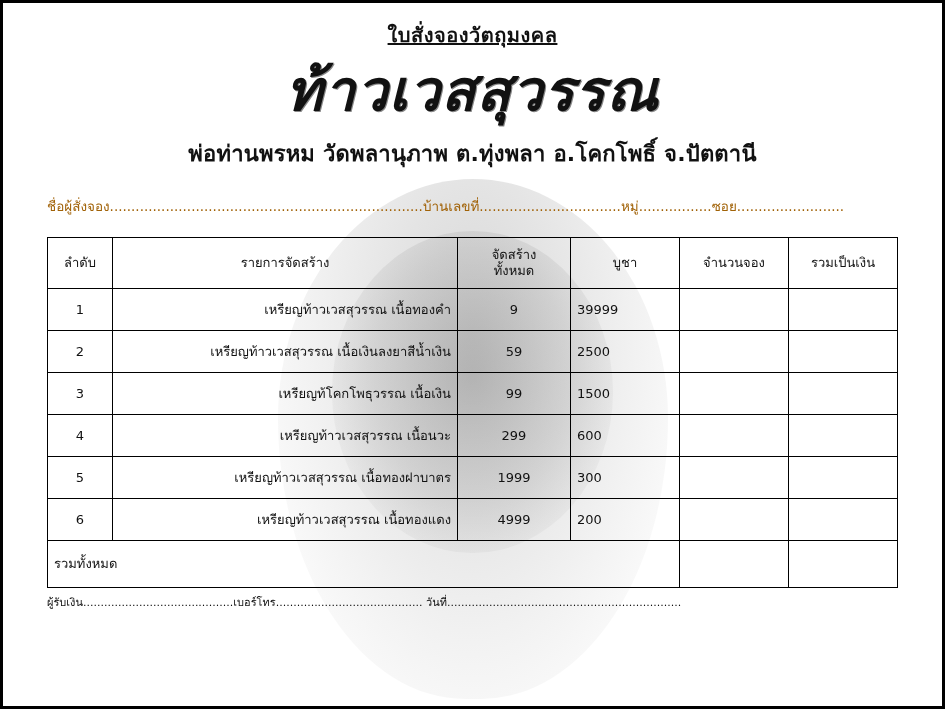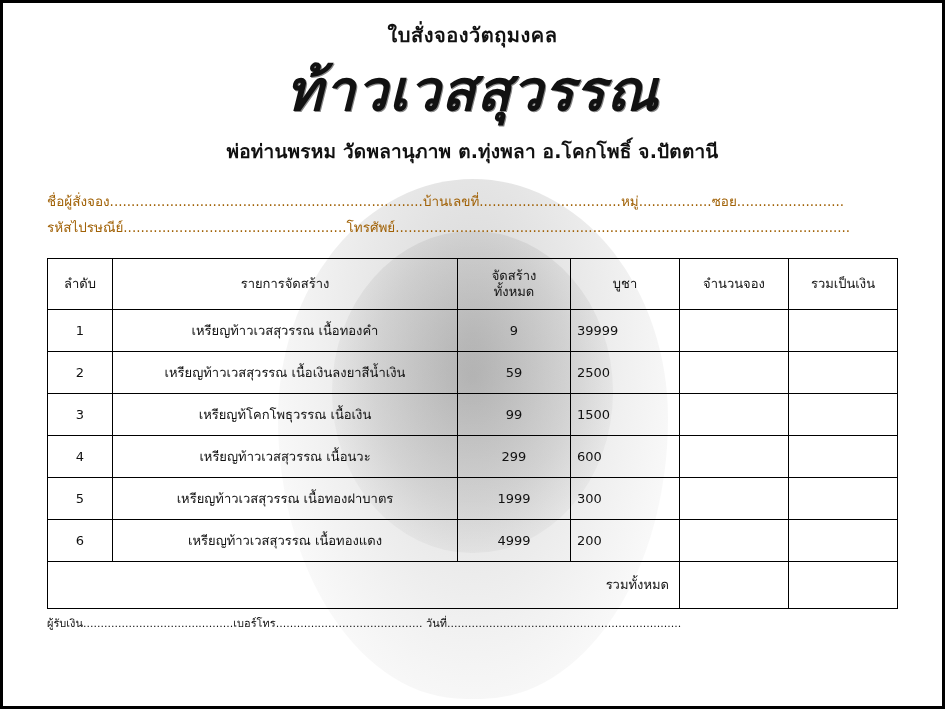--- a/index.html
+++ b/index.html
@@ -46,35 +46,36 @@
     position: relative;
     z-index: 2;
     padding: 8px 44px 0 44px;
   }
   .title-small {
     text-align: center;
     font-size: 20px;
     font-weight: bold;
     letter-spacing: 0.5px;
     margin-top: 8px;
+    text-decoration: underline;
   }
   .title-big {
     text-align: center;
     font-size: 56px;
     font-weight: bold;
     font-style: italic;
     font-family: "DejaVu Serif", "Liberation Serif", serif;
     letter-spacing: 1px;
     margin-top: 10px;
     line-height: 1.05;
     text-shadow: 1px 1px 0 #888;
   }
   .title-sub {
     text-align: center;
-    font-size: 19px;
+    font-size: 22px;
     font-weight: bold;
     margin-top: 16px;
     letter-spacing: 0.2px;
   }
   .form-lines {
     margin-top: 22px;
     font-size: 13.5px;
     line-height: 26px;
     color: #a16207;
   }
@@ -95,32 +96,31 @@
     background: transparent;
   }
   table.items th {
     text-align: center;
     font-weight: normal;
     font-size: 13px;
     line-height: 16px;
     height: 38px;
   }
   td.c-no { text-align: center; width: 52px; }
-  td.c-desc { text-align: center; padding-left: 10px; }
+  td.c-desc { text-align: right; padding-left: 10px; }
   td.c-num { text-align: center; width: 100px; }
   td.c-price { text-align: left; width: 96px; }
   td.c-qty { width: 96px; }
   td.c-total { width: 96px; }
   tr.item-row td { height: 29px; }
   .sum-row td {
     border: none;
     height: 34px;
   }
   .sum-row td.sum-label {
-    text-align: right;
     padding-right: 10px;
   }
   .sum-row td.sum-box {
     border: 1.5px solid #000;
   }
   .footer-lines {
     margin-top: 5px;
     font-size: 11px;
     white-space: nowrap;
     overflow: hidden;
@@ -134,21 +134,20 @@
   <div class="watermark"></div>
 
   <div class="content">
 
     <div class="title-small">ใบสั่งจองวัตถุมงคล</div>
     <div class="title-big">ท้าวเวสสุวรรณ</div>
     <div class="title-sub">พ่อท่านพรหม วัดพลานุภาพ ต.ทุ่งพลา อ.โคกโพธิ์ จ.ปัตตานี</div>
 
     <div class="form-lines">
       <div class="row">ชื่อผู้สั่งจอง.........................................................................บ้านเลขที่.................................หมู่.................ซอย.........................</div>
-      <div class="row">รหัสไปรษณีย์....................................................โทรศัพย์..........................................................................................................</div>
     </div>
 
     <table class="items">
       <thead>
         <tr>
           <th style="width:52px">ลำดับ</th>
           <th>รายการจัดสร้าง</th>
           <th style="width:100px">
             <span>จัดสร้าง</span><br>
             <span>ทั้งหมด</span>

